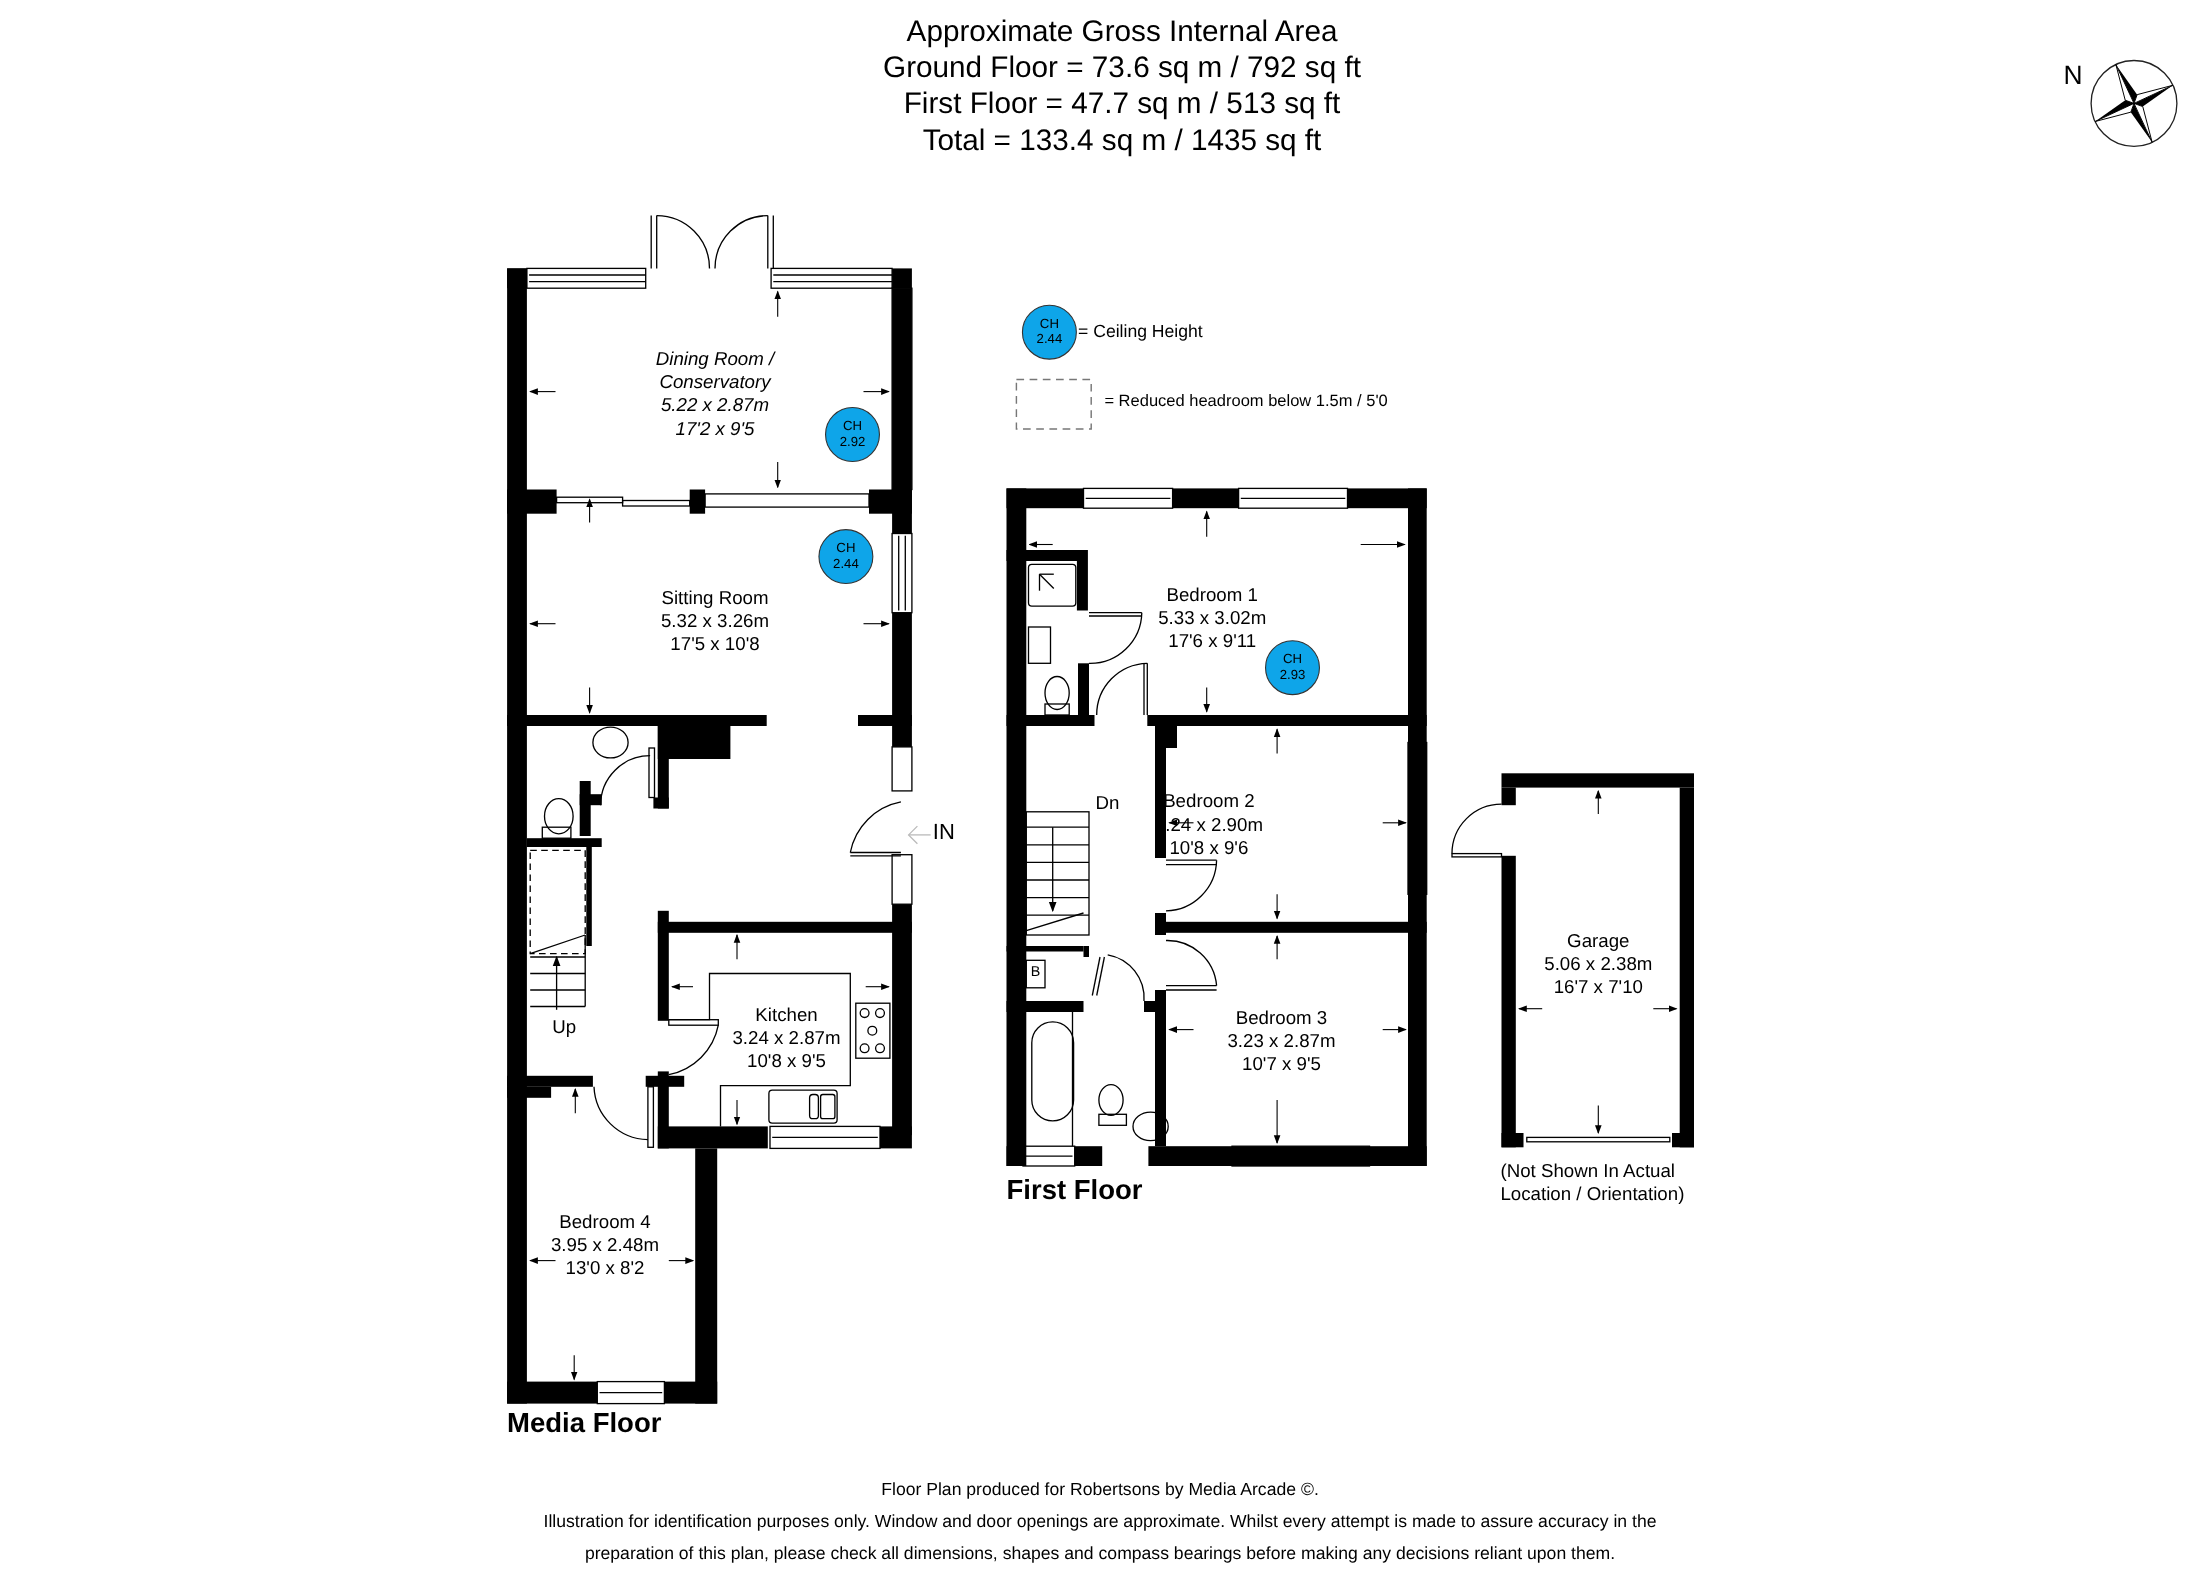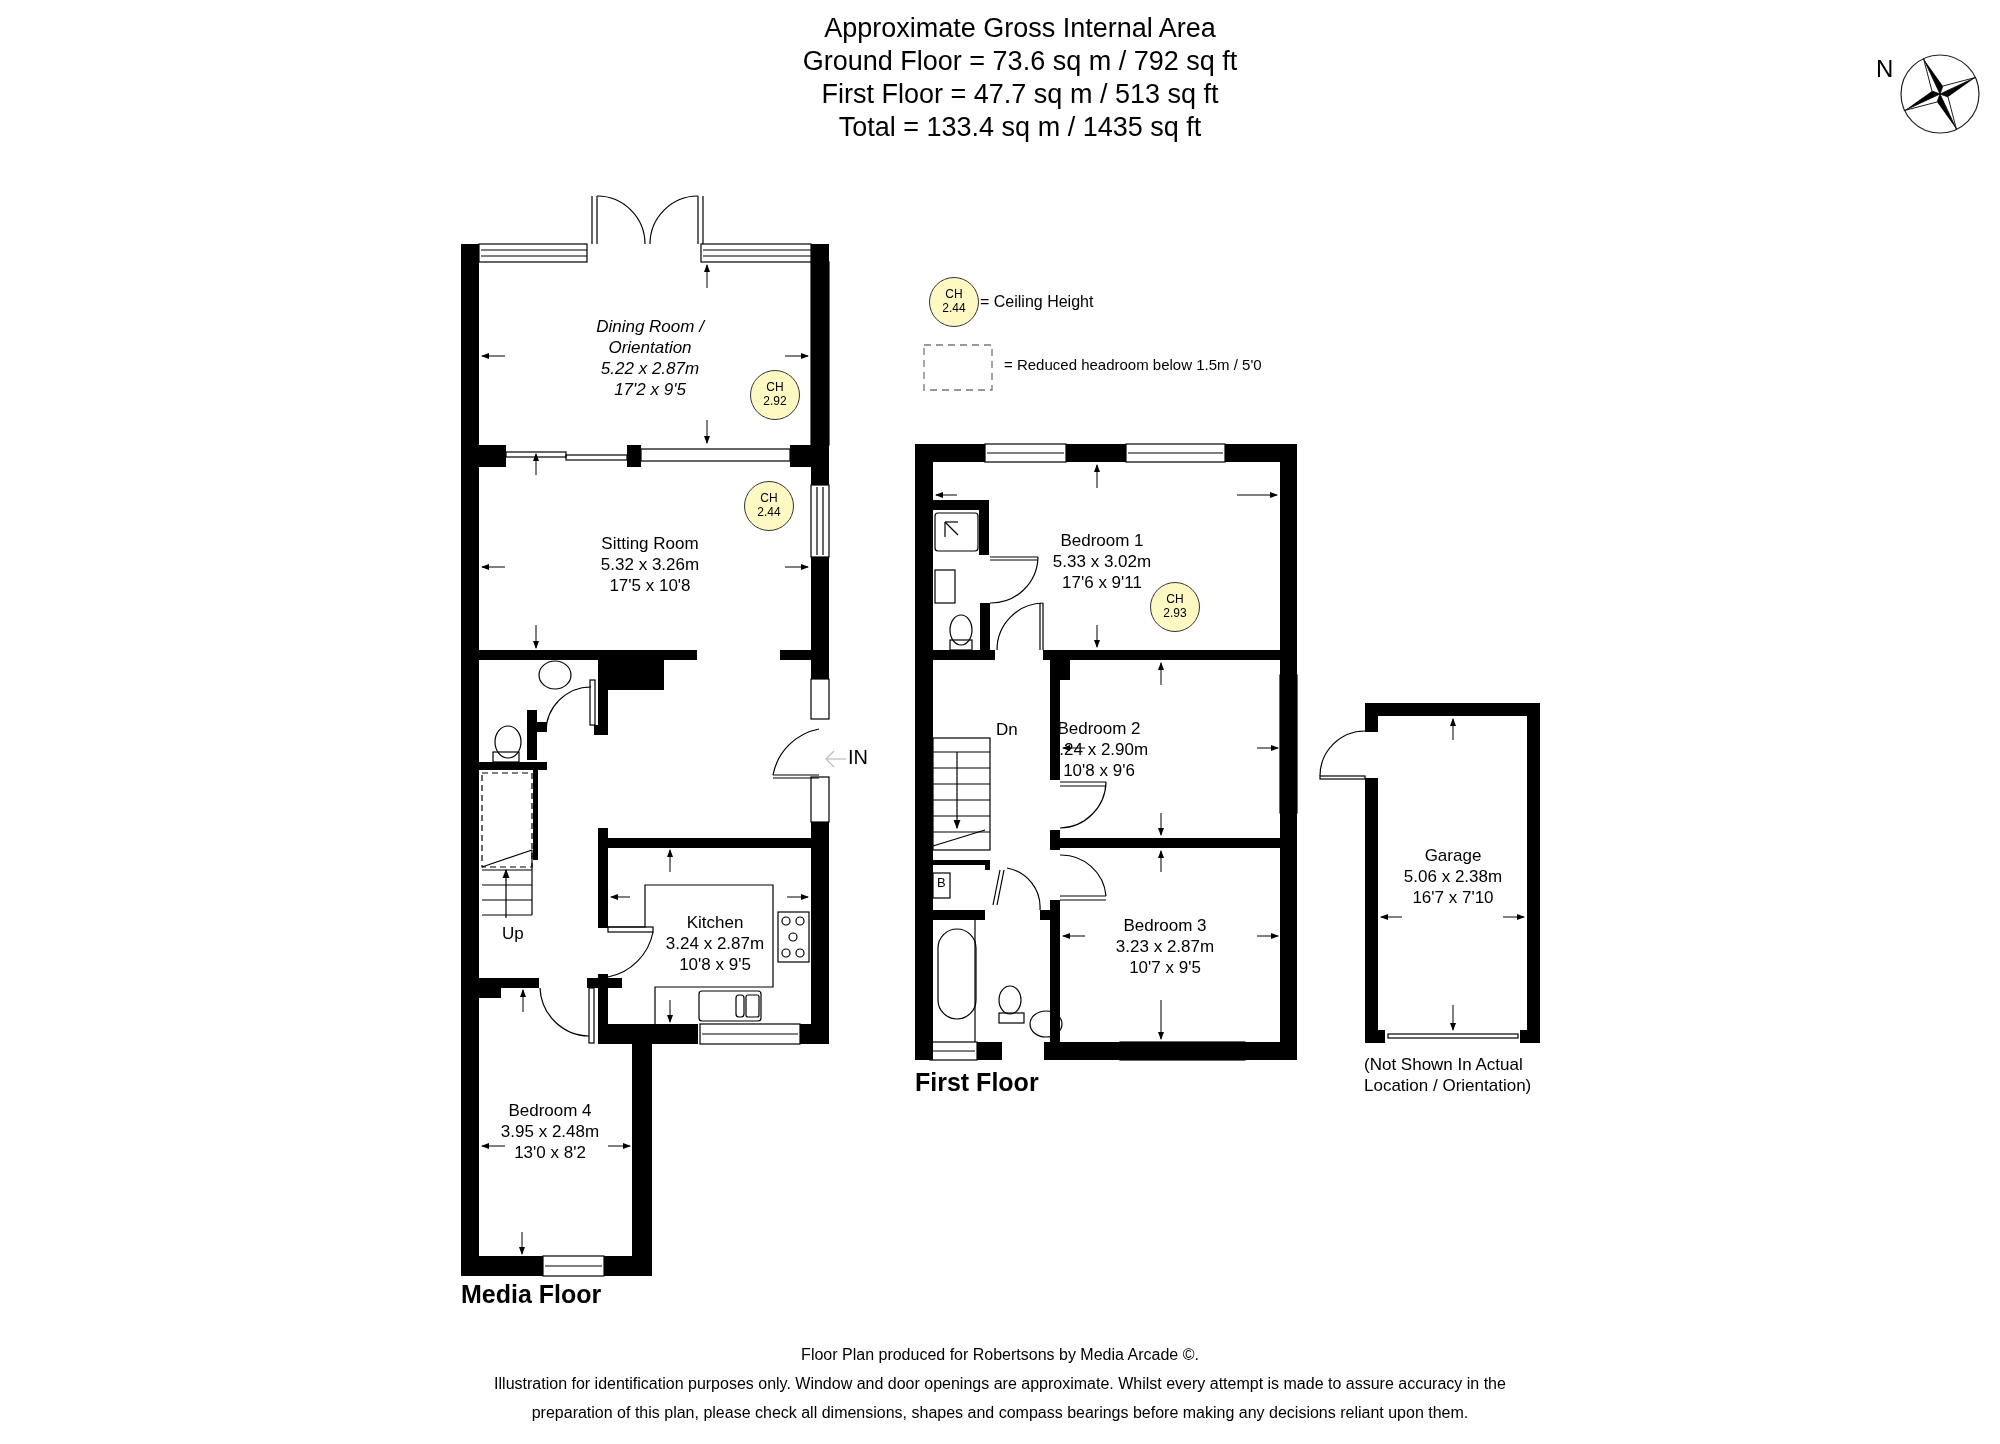--- a/index.html
+++ b/index.html
@@ -5,21 +5,21 @@
   html,body{margin:0;padding:0;background:#fff;}
   body{width:2000px;height:1444px;position:relative;overflow:hidden;font-family:"Liberation Sans",sans-serif;color:#000;}
   .abs{position:absolute;}
   .center{text-align:center;}
   #header{left:700px;top:12px;width:640px;font-size:27px;line-height:33px;}
   #header div{white-space:nowrap;}
   svg#plan{position:absolute;left:0;top:0;width:2000px;height:1444px;}
   .room{position:absolute;text-align:center;font-size:17px;line-height:21px;white-space:nowrap;}
   .room span{display:block;}
   .floor-title{position:absolute;font-weight:bold;font-size:25px;white-space:nowrap;}
-  .ch{position:absolute;width:50px;height:50px;border:1.3px solid #333;border-radius:50%;box-sizing:border-box;text-align:center;font-size:12px;line-height:14px;padding-top:9px;background:#fef9c3;}
+  .ch{position:absolute;width:50px;height:50px;border:1.3px solid #333;border-radius:50%;box-sizing:border-box;text-align:center;font-size:12px;line-height:14px;padding-top:9px;background:#0ea5e9;}
   .ch span{display:block;}
   .legend-text{position:absolute;font-size:16px;white-space:nowrap;}
   .small{position:absolute;font-size:17px;white-space:nowrap;}
   #footer{left:200px;top:1340px;width:1600px;font-size:16px;line-height:29px;}
   .note{position:absolute;font-size:17px;line-height:21px;white-space:nowrap;}
 </style>
 </head>
 <body>
 
 <div id="header" class="abs center">
@@ -305,21 +305,21 @@
 
 <div class="ch" style="left:929px;top:277px;">
   <span>CH</span>
   <span>2.44</span>
 </div>
 <div class="legend-text" style="left:980px;top:293px;">= Ceiling Height</div>
 <div class="legend-text" style="left:1004px;top:356px;font-size:15px;">= Reduced headroom below 1.5m / 5'0</div>
 
 <div class="room" style="left:570px;top:316px;width:160px;font-style:italic;">
   <span>Dining Room /</span>
-  <span>Orientation</span>
+  <span>Conservatory</span>
   <span>5.22 x 2.87m</span>
   <span>17'2 x 9'5</span>
 </div>
 <div class="ch" style="left:750px;top:370px;">
   <span>CH</span>
     <span>2.92</span>
 </div>
 
 <div class="room" style="left:570px;top:533px;width:160px;">
   <span>Sitting Room</span>

